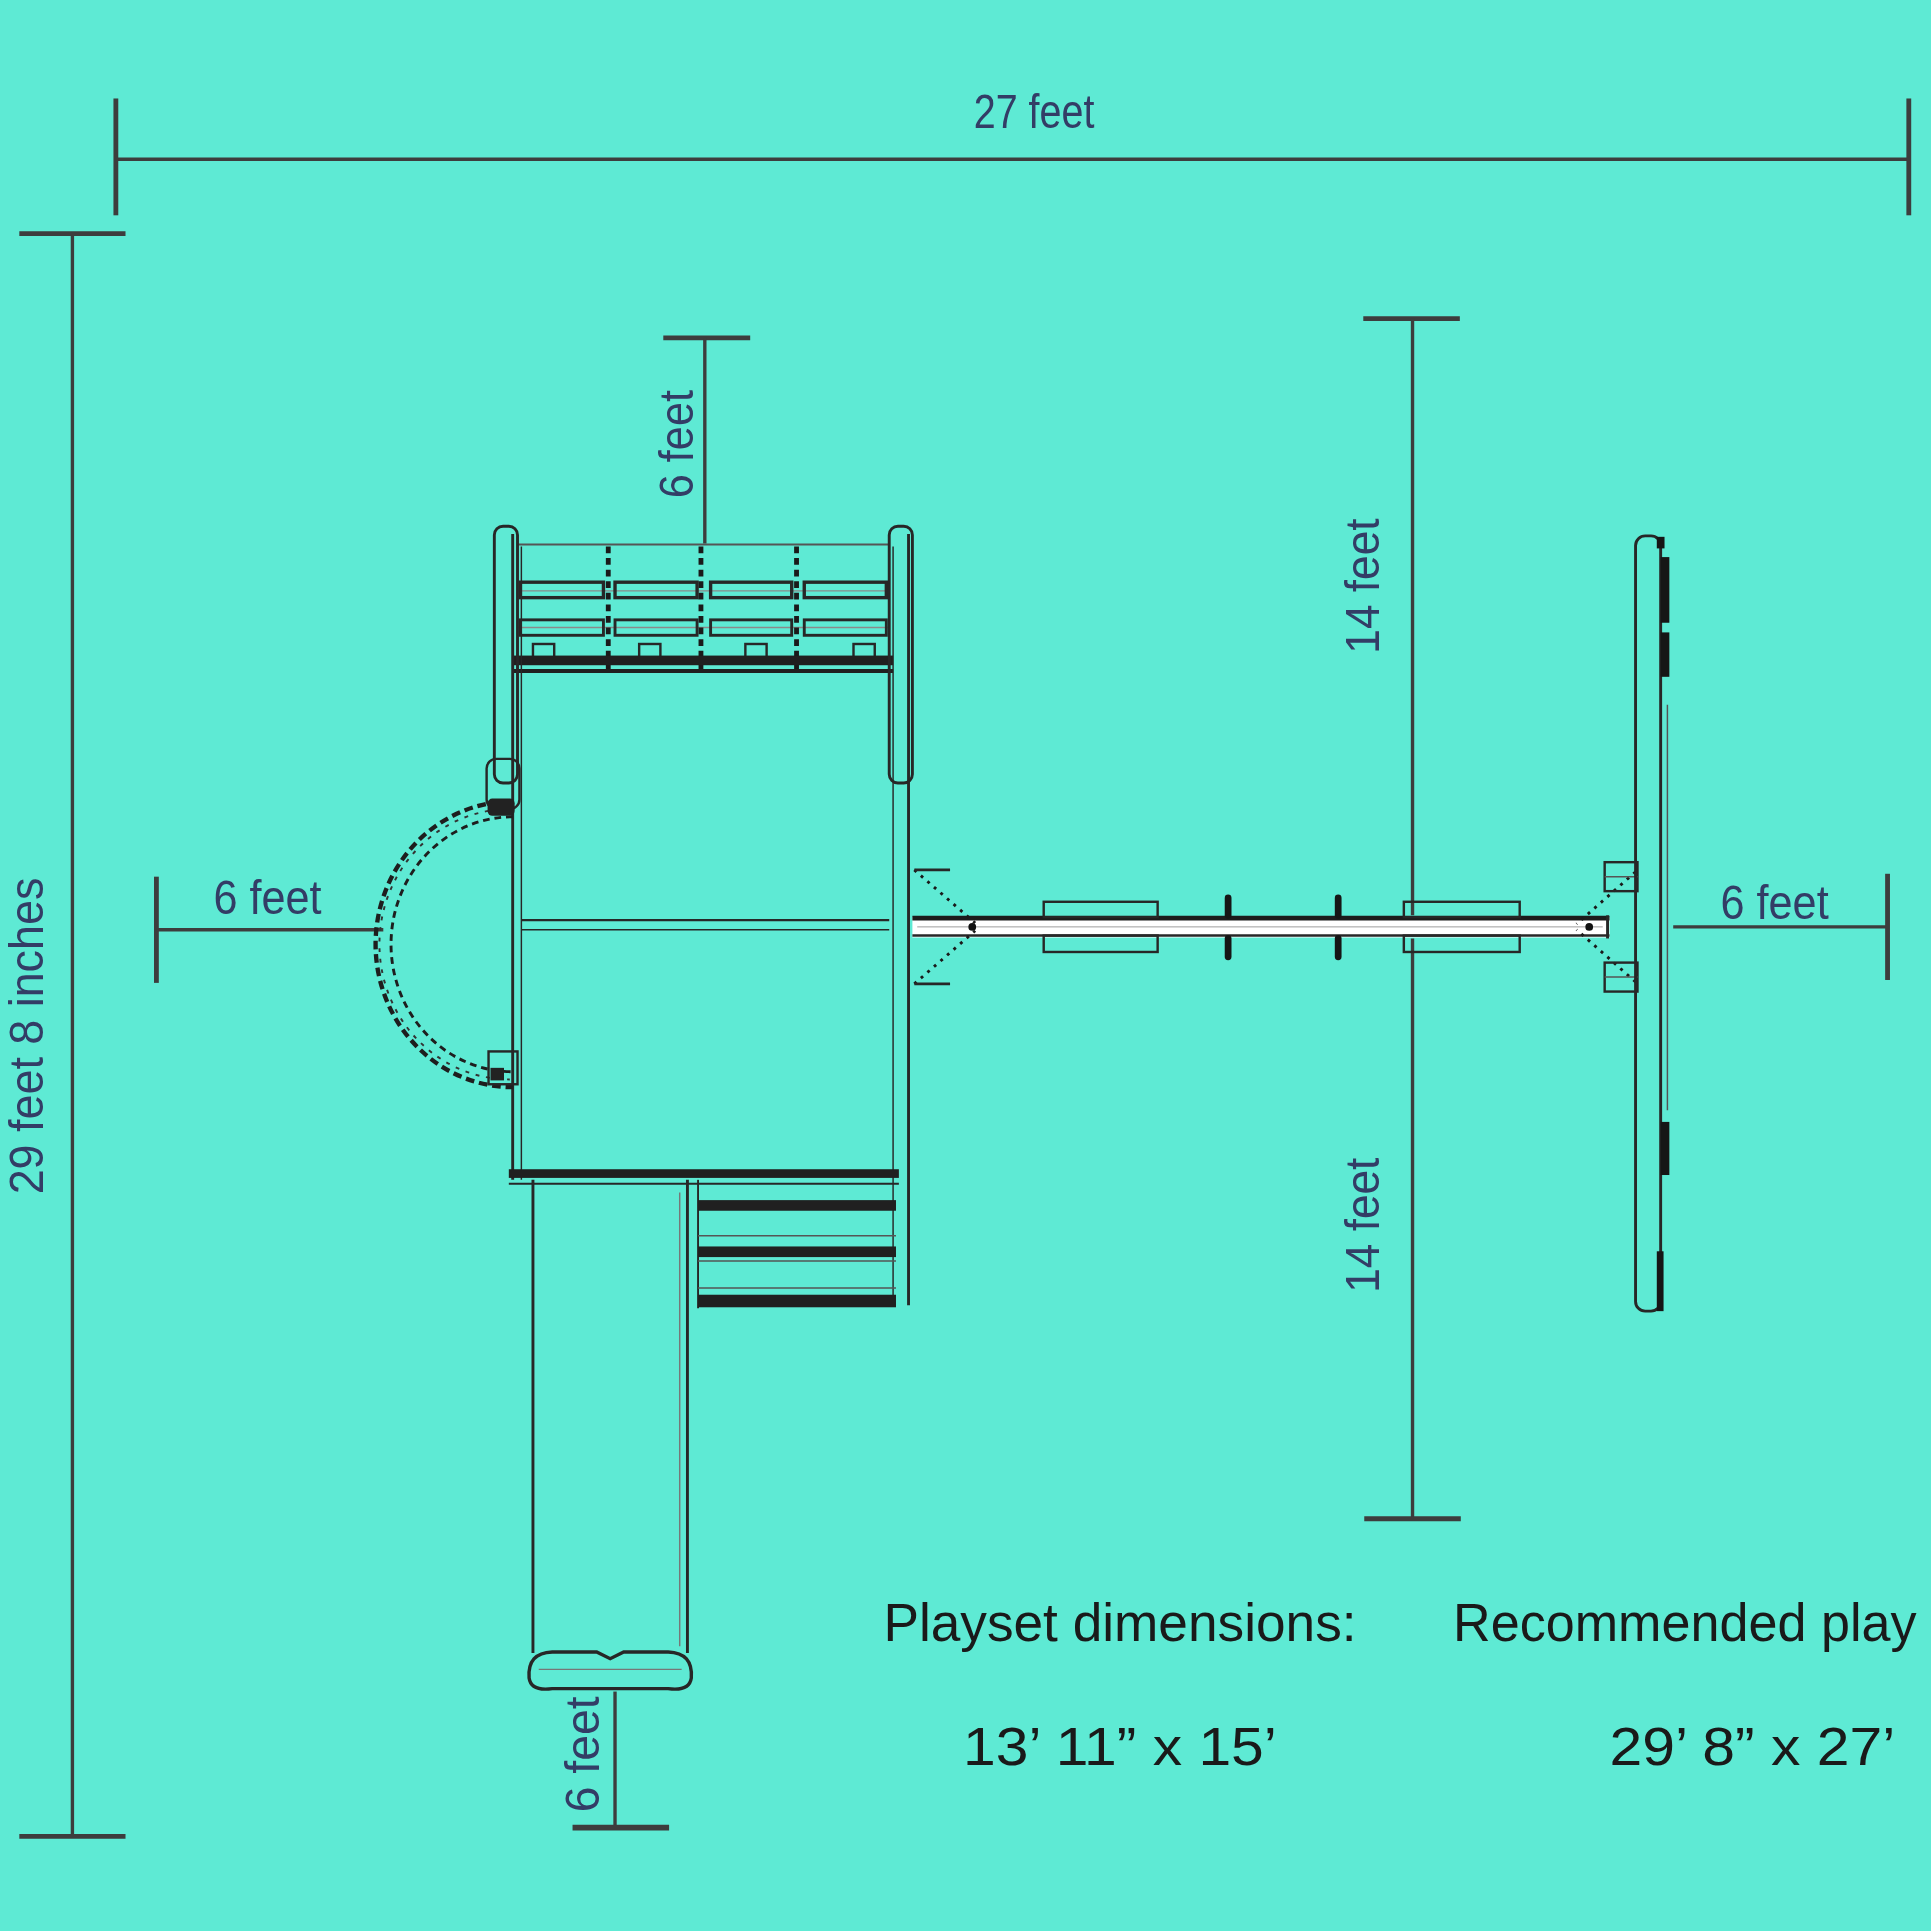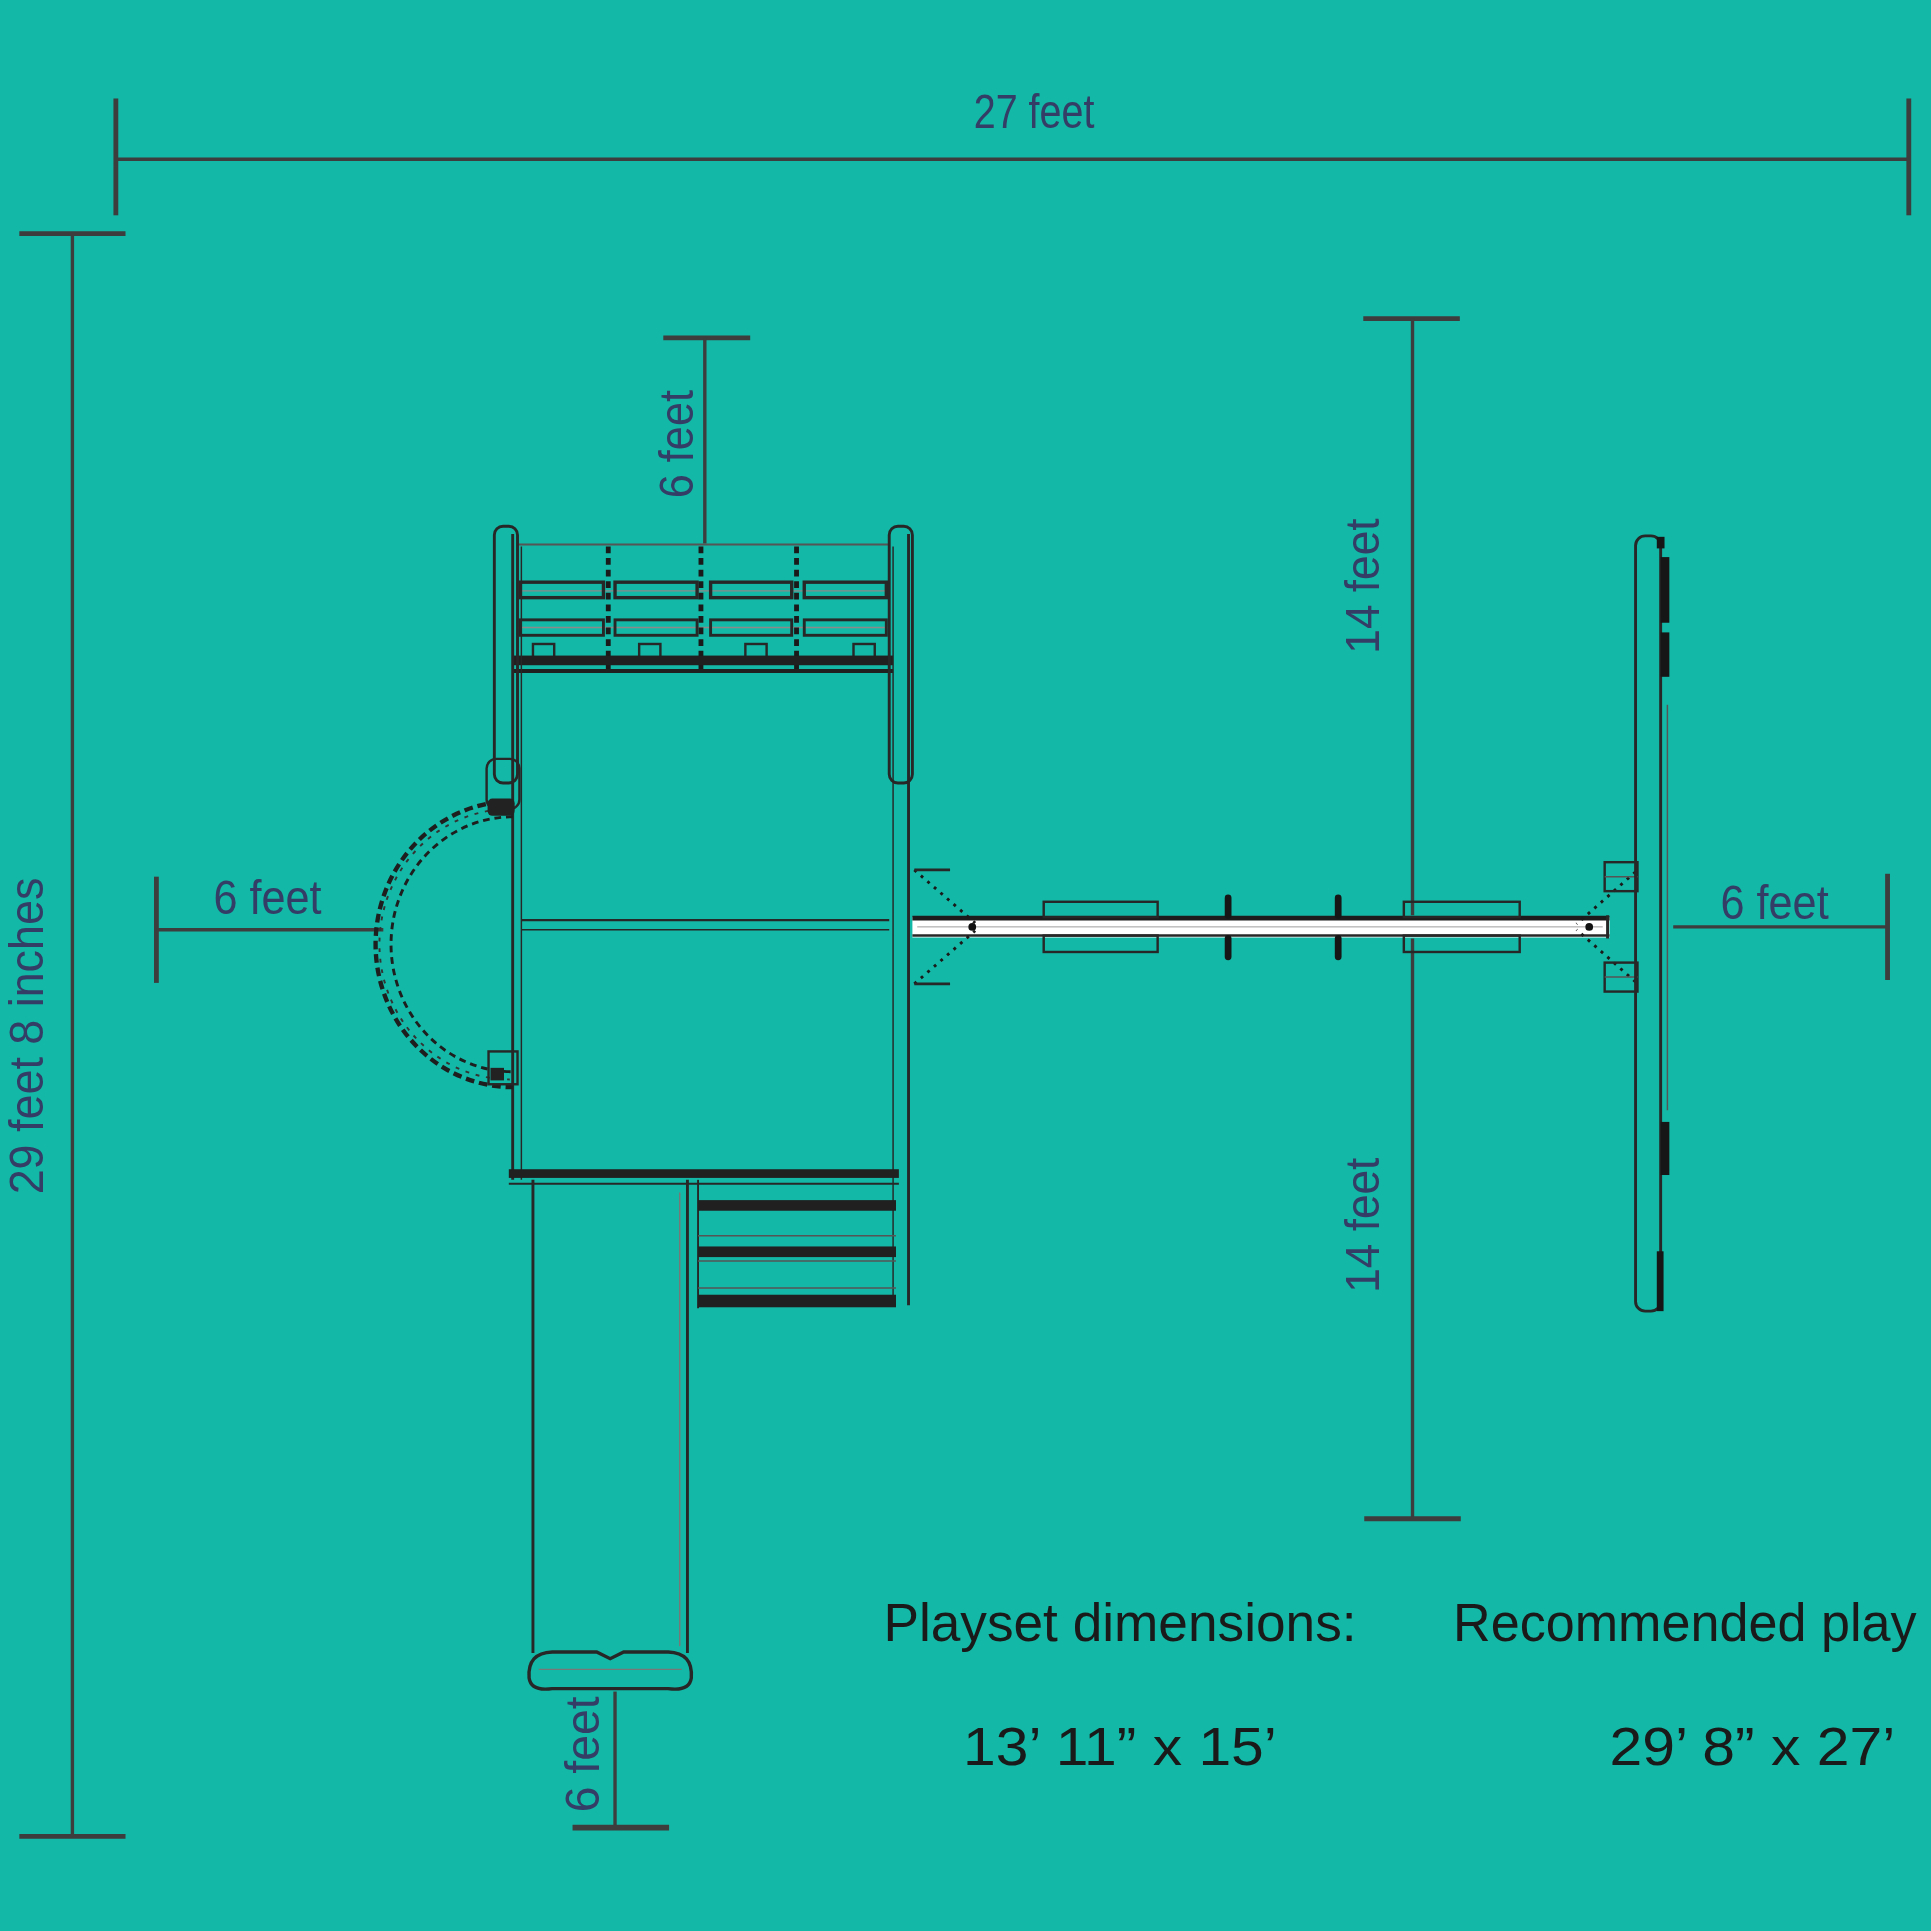--- a/index.html
+++ b/index.html
@@ -1,16 +1,16 @@
 <!DOCTYPE html>
 <html><head>
 <meta charset="utf-8">
 <style>
   html,body{margin:0;padding:0;background:#ffffff;}
-  #canvas{position:relative;width:1931px;height:1931px;background:#14b8a6;overflow:hidden;}
+  #canvas{position:relative;width:1931px;height:1931px;background:#5eead4;overflow:hidden;}
   svg{position:absolute;left:0;top:0;}
   svg text{font-family:"Liberation Sans","DejaVu Sans",sans-serif;}
   .dim-text{fill:#333d66;font-size:50px;}
   .footer-label{fill:#1a1a1a;font-size:56px;}
   .footer-value{fill:#1a1a1a;font-size:56px;}
   .struct{stroke:#272727;fill:none;}
   .dimline{stroke:#3d3d3d;fill:none;}
 </style>
 </head>
 <body>

